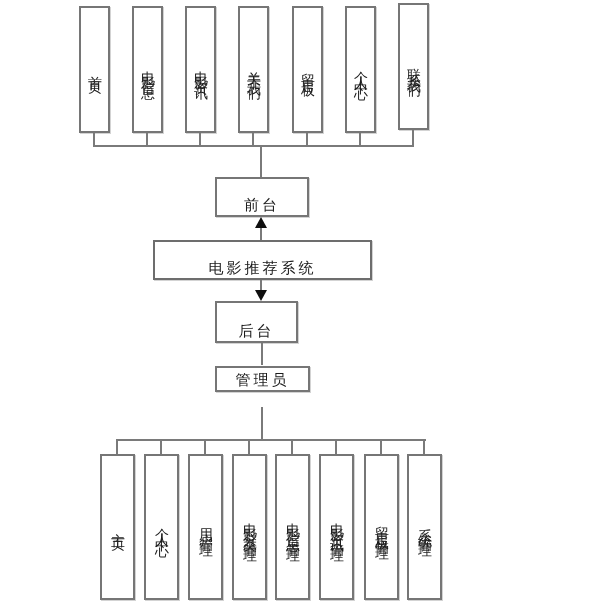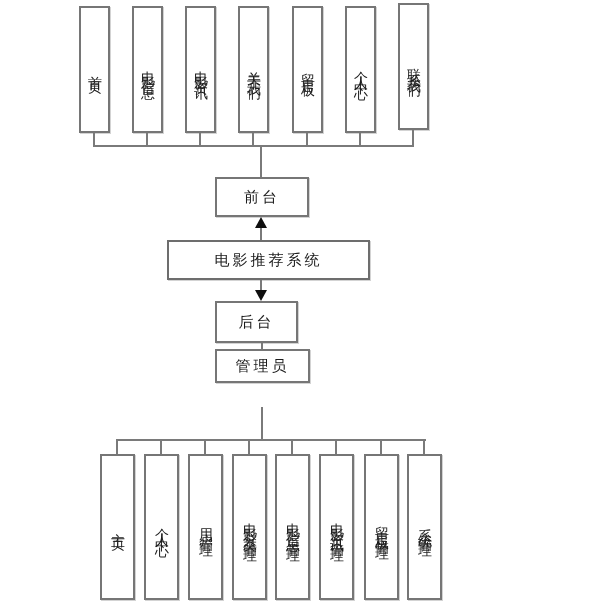--- a/index.html
+++ b/index.html
@@ -5,21 +5,21 @@
   * { margin:0; padding:0; box-sizing:border-box; }
   html,body { background:#ffffff; }
   body { font-family:"Liberation Serif","DejaVu Serif",serif; }
   .canvas { position:relative; width:601px; height:615px; background:#ffffff; overflow:hidden; }
 
   .node {
     position:absolute; display:flex; align-items:center; justify-content:center;
     background:#ffffff; border:2px solid #767676; color:#1b1b1b;
     box-shadow:1px 1px 0 rgba(130,130,130,0.35);
   }
-  .hnode { font-size:15px; letter-spacing:3px; white-space:nowrap; }
+  .hnode { font-size:15px; letter-spacing:3px; white-space:nowrap;align-items:flex-end; }
   .root  { border-color:#6d6d6d; }
   .vtext {
     writing-mode:vertical-rl; text-orientation:upright;
     font-size:14px; letter-spacing:5px; line-height:1;
   }
   .line { position:absolute; background:#7a7a7a; }
   .arrow-up {
     position:absolute; width:0; height:0;
     border-left:6px solid transparent; border-right:6px solid transparent;
     border-bottom:11px solid #0f0f0f;
@@ -69,34 +69,34 @@
 
   <div class="line" style="left:260px;top:147px;width:2px;height:30px"></div>
 
   <div class="node hnode" style="left:215px;top:177px;width:94px;height:40px">
     <span>前台</span>
   </div>
 
   <div class="arrow-up" style="left:255px;top:217px"></div>
   <div class="line" style="left:260px;top:228px;width:2px;height:12px"></div>
 
-  <div class="node hnode root" style="left:167px;top:240px;width:203px;height:40px">
+  <div class="node hnode root" style="left:153px;top:240px;width:219px;height:40px">
     <span>电影推荐系统</span>
   </div>
 
   <div class="line" style="left:260px;top:280px;width:2px;height:10px"></div>
   <div class="arrow-down" style="left:255px;top:290px"></div>
 
   <div class="node hnode" style="left:215px;top:301px;width:83px;height:42px">
     <span>后台</span>
   </div>
 
   <div class="line" style="left:261px;top:343px;width:2px;height:22px"></div>
 
-  <div class="node hnode" style="left:215px;top:349px;width:95px;height:34px">
+  <div class="node hnode" style="left:215px;top:366px;width:95px;height:26px">
     <span>管理员</span>
   </div>
 
   <div class="line" style="left:261px;top:407px;width:2px;height:32px"></div>
 
   <div class="line" style="left:116px;top:439px;width:310px;height:2px"></div>
 
   <div class="line" style="left:116px;top:441px;width:2px;height:13px"></div>
   <div class="line" style="left:160px;top:441px;width:2px;height:13px"></div>
   <div class="line" style="left:204px;top:441px;width:2px;height:13px"></div>

